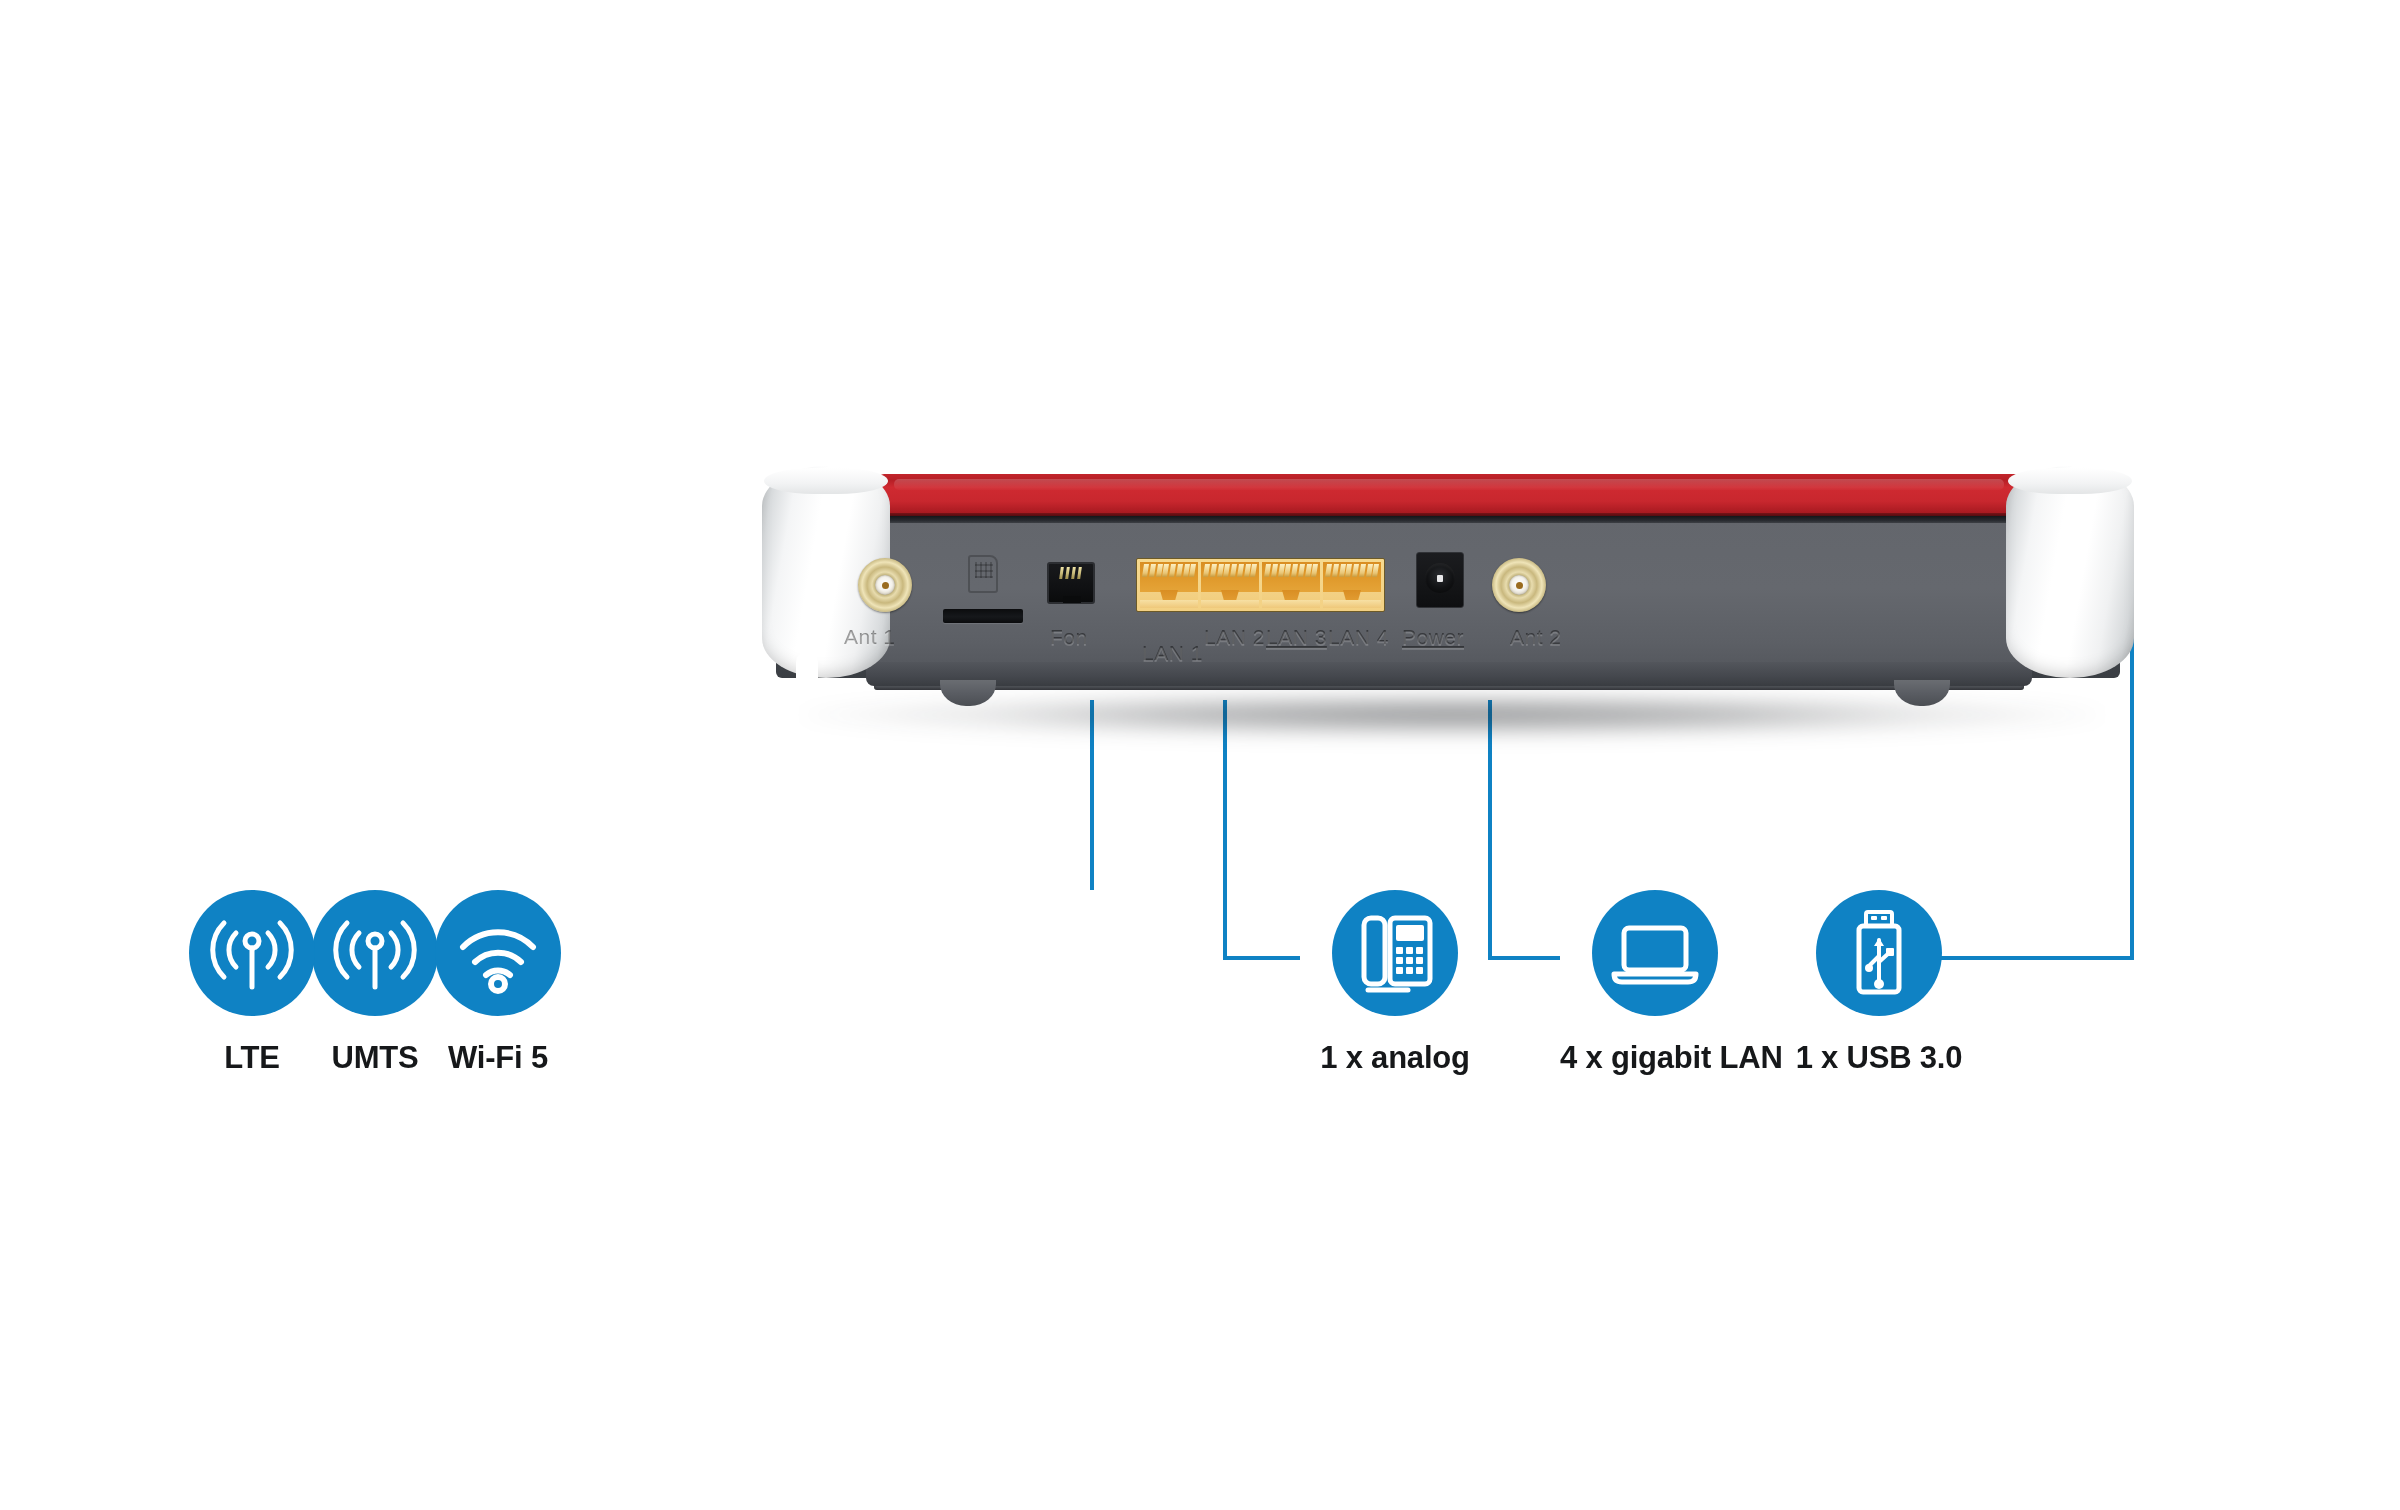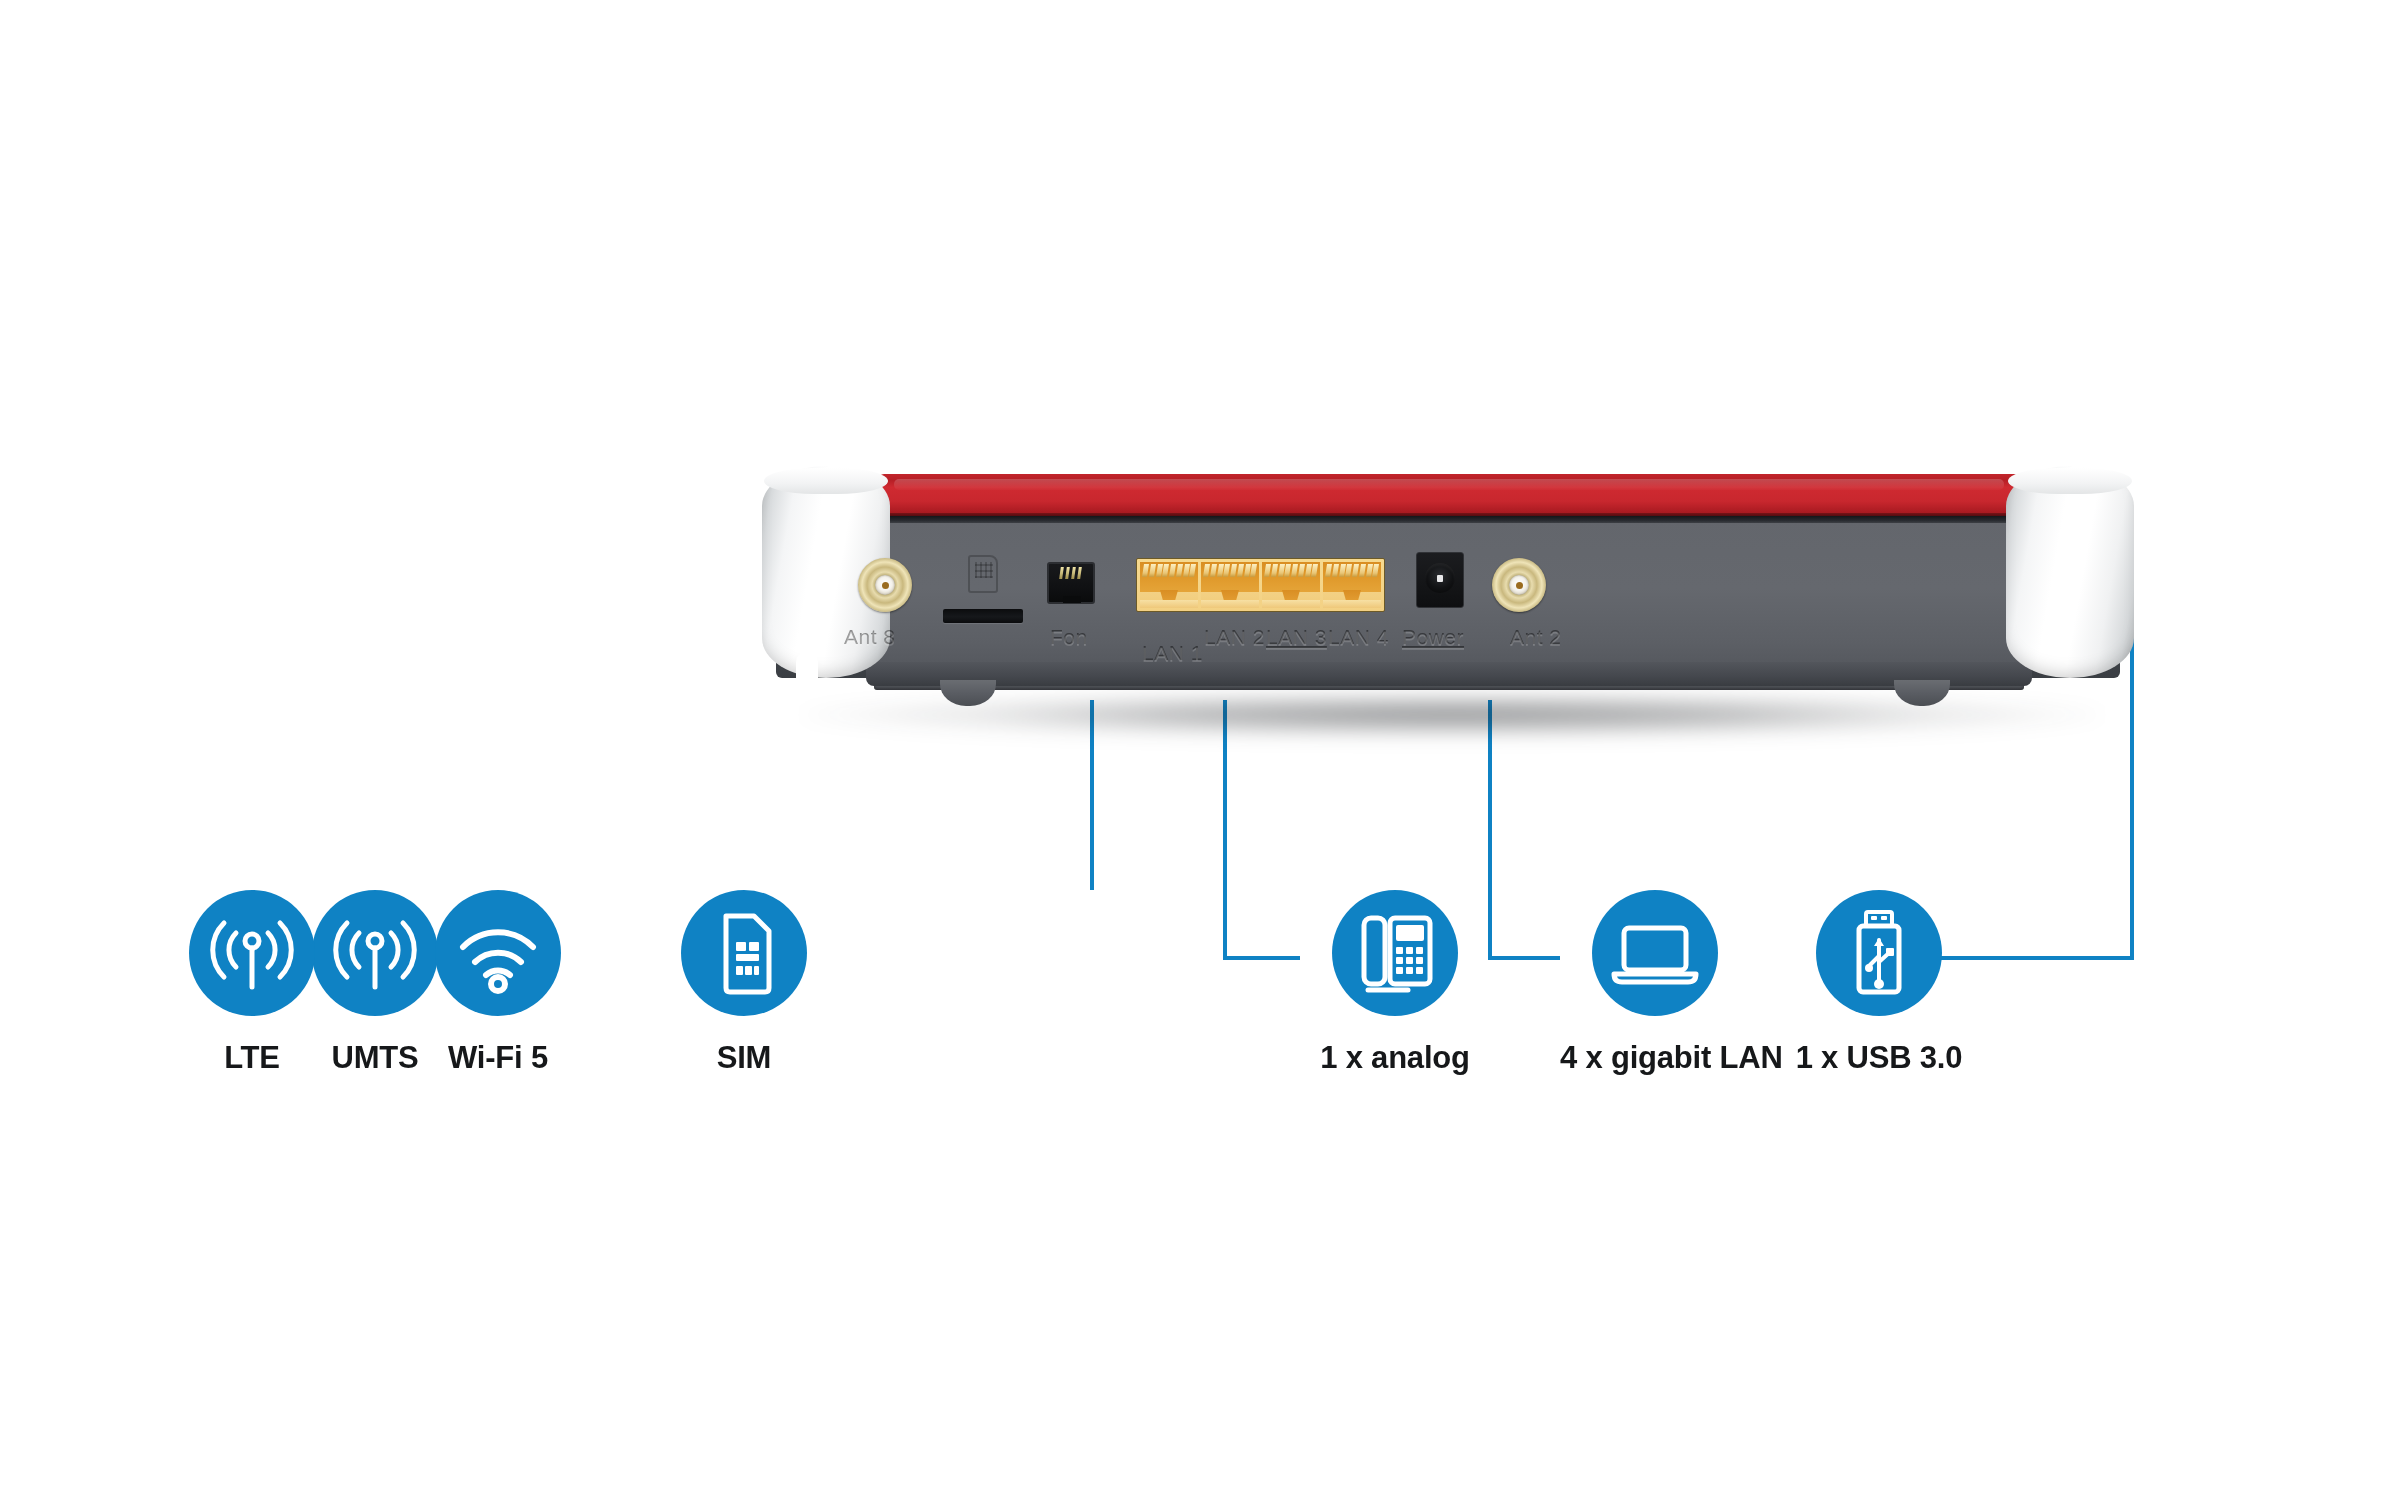--- a/index.html
+++ b/index.html
@@ -399,21 +399,21 @@
       <div class="endcap-top"></div>
     </div>
     <div class="endcap right">
       <div class="endcap-top"></div>
     </div>
     <div class="notch"></div>
 
     <div class="port sma" style="left:96px; top:92px;">
       <div class="sma-pin"></div>
     </div>
-    <div class="port-label" style="left:82px; top:160px;">Ant 8</div>
+    <div class="port-label" style="left:82px; top:160px;">Ant 1</div>
 
     <div class="port sim-glyph" style="left:206px; top:89px;">
       <div class="chip"></div>
     </div>
     <div class="port sim-slot" style="left:181px; top:143px;"></div>
 
     <div class="port fon-port" style="left:285px; top:96px;">
       <div class="fon-pins">
         <i></i>
           <i></i>
@@ -542,36 +542,20 @@
           <path d="M40 72 A33 33 0 0 1 86 72"></path>
           <path d="M51 85 A18 18 0 0 1 75 85"></path>
         </g>
         <circle cx="63" cy="94" r="7" fill="none" stroke="#ffffff" stroke-width="6"></circle>
       </svg>
     </div>
     <div class="flabel">Wi-Fi 5</div>
   </div>
 
 
-  <div class="feature" style="left:649px; top:890px;">
-    <div class="bubble">
-      <svg viewBox="0 0 126 126">
-        <path d="M45 26 L73 26 L88 41 L88 98 Q88 102 84 102 L49 102 Q45 102 45 98 Z" fill="none" stroke="#ffffff" stroke-width="5" stroke-linejoin="round"></path>
-        <g fill="#ffffff">
-          <rect x="55" y="52" width="10" height="9" rx="1"></rect>
-          <rect x="68" y="52" width="10" height="9" rx="1"></rect>
-          <rect x="55" y="64" width="23" height="7" rx="1"></rect>
-          <rect x="55" y="76" width="7" height="9" rx="1"></rect>
-          <rect x="64" y="76" width="7" height="9" rx="1"></rect>
-          <rect x="73" y="76" width="5" height="9" rx="1"></rect>
-        </g>
-      </svg>
-    </div>
-    <div class="flabel">SIM</div>
-  </div>
 
   <div class="feature" style="left:1300px; top:890px;">
     <div class="bubble">
       <svg viewBox="0 0 126 126">
 
         <rect x="32" y="28" width="21" height="66" rx="7" fill="none" stroke="#ffffff" stroke-width="5"></rect>
 
         <rect x="58" y="28" width="40" height="66" rx="5" fill="none" stroke="#ffffff" stroke-width="5"></rect>
 
         <rect x="64" y="35" width="28" height="16" rx="2" fill="#ffffff"></rect>

